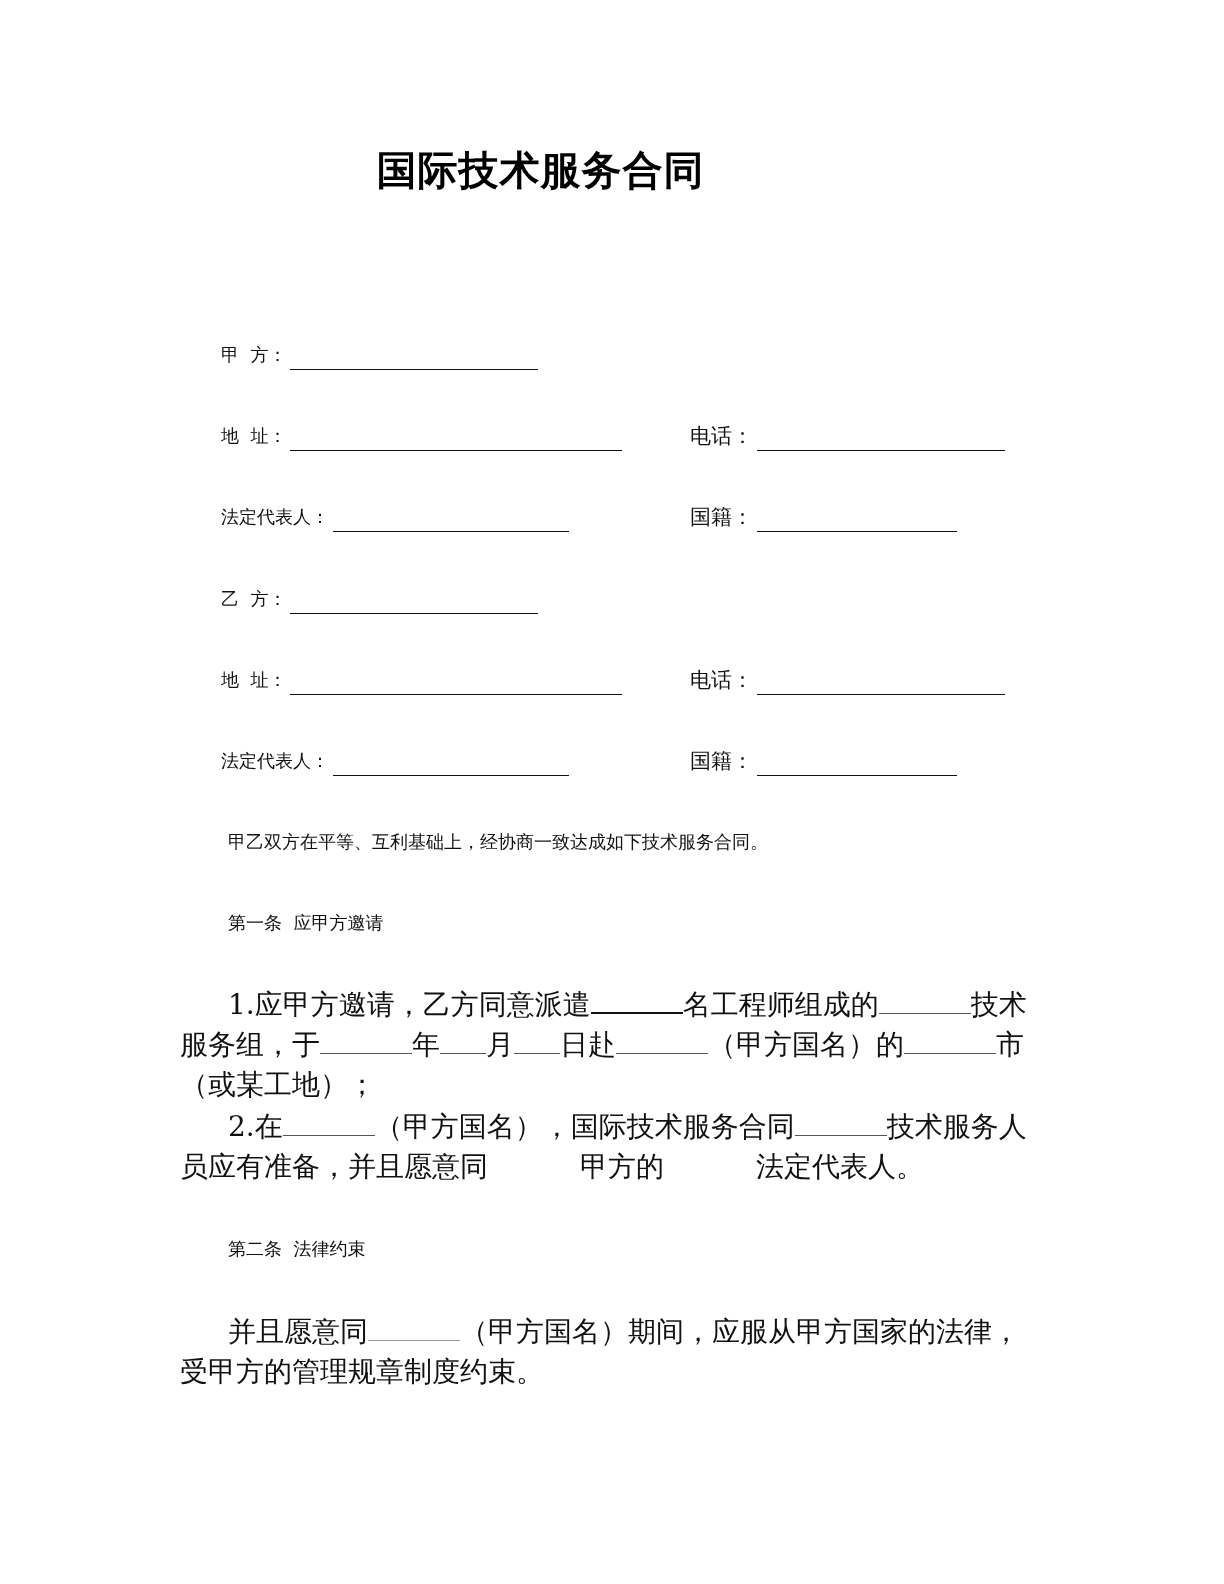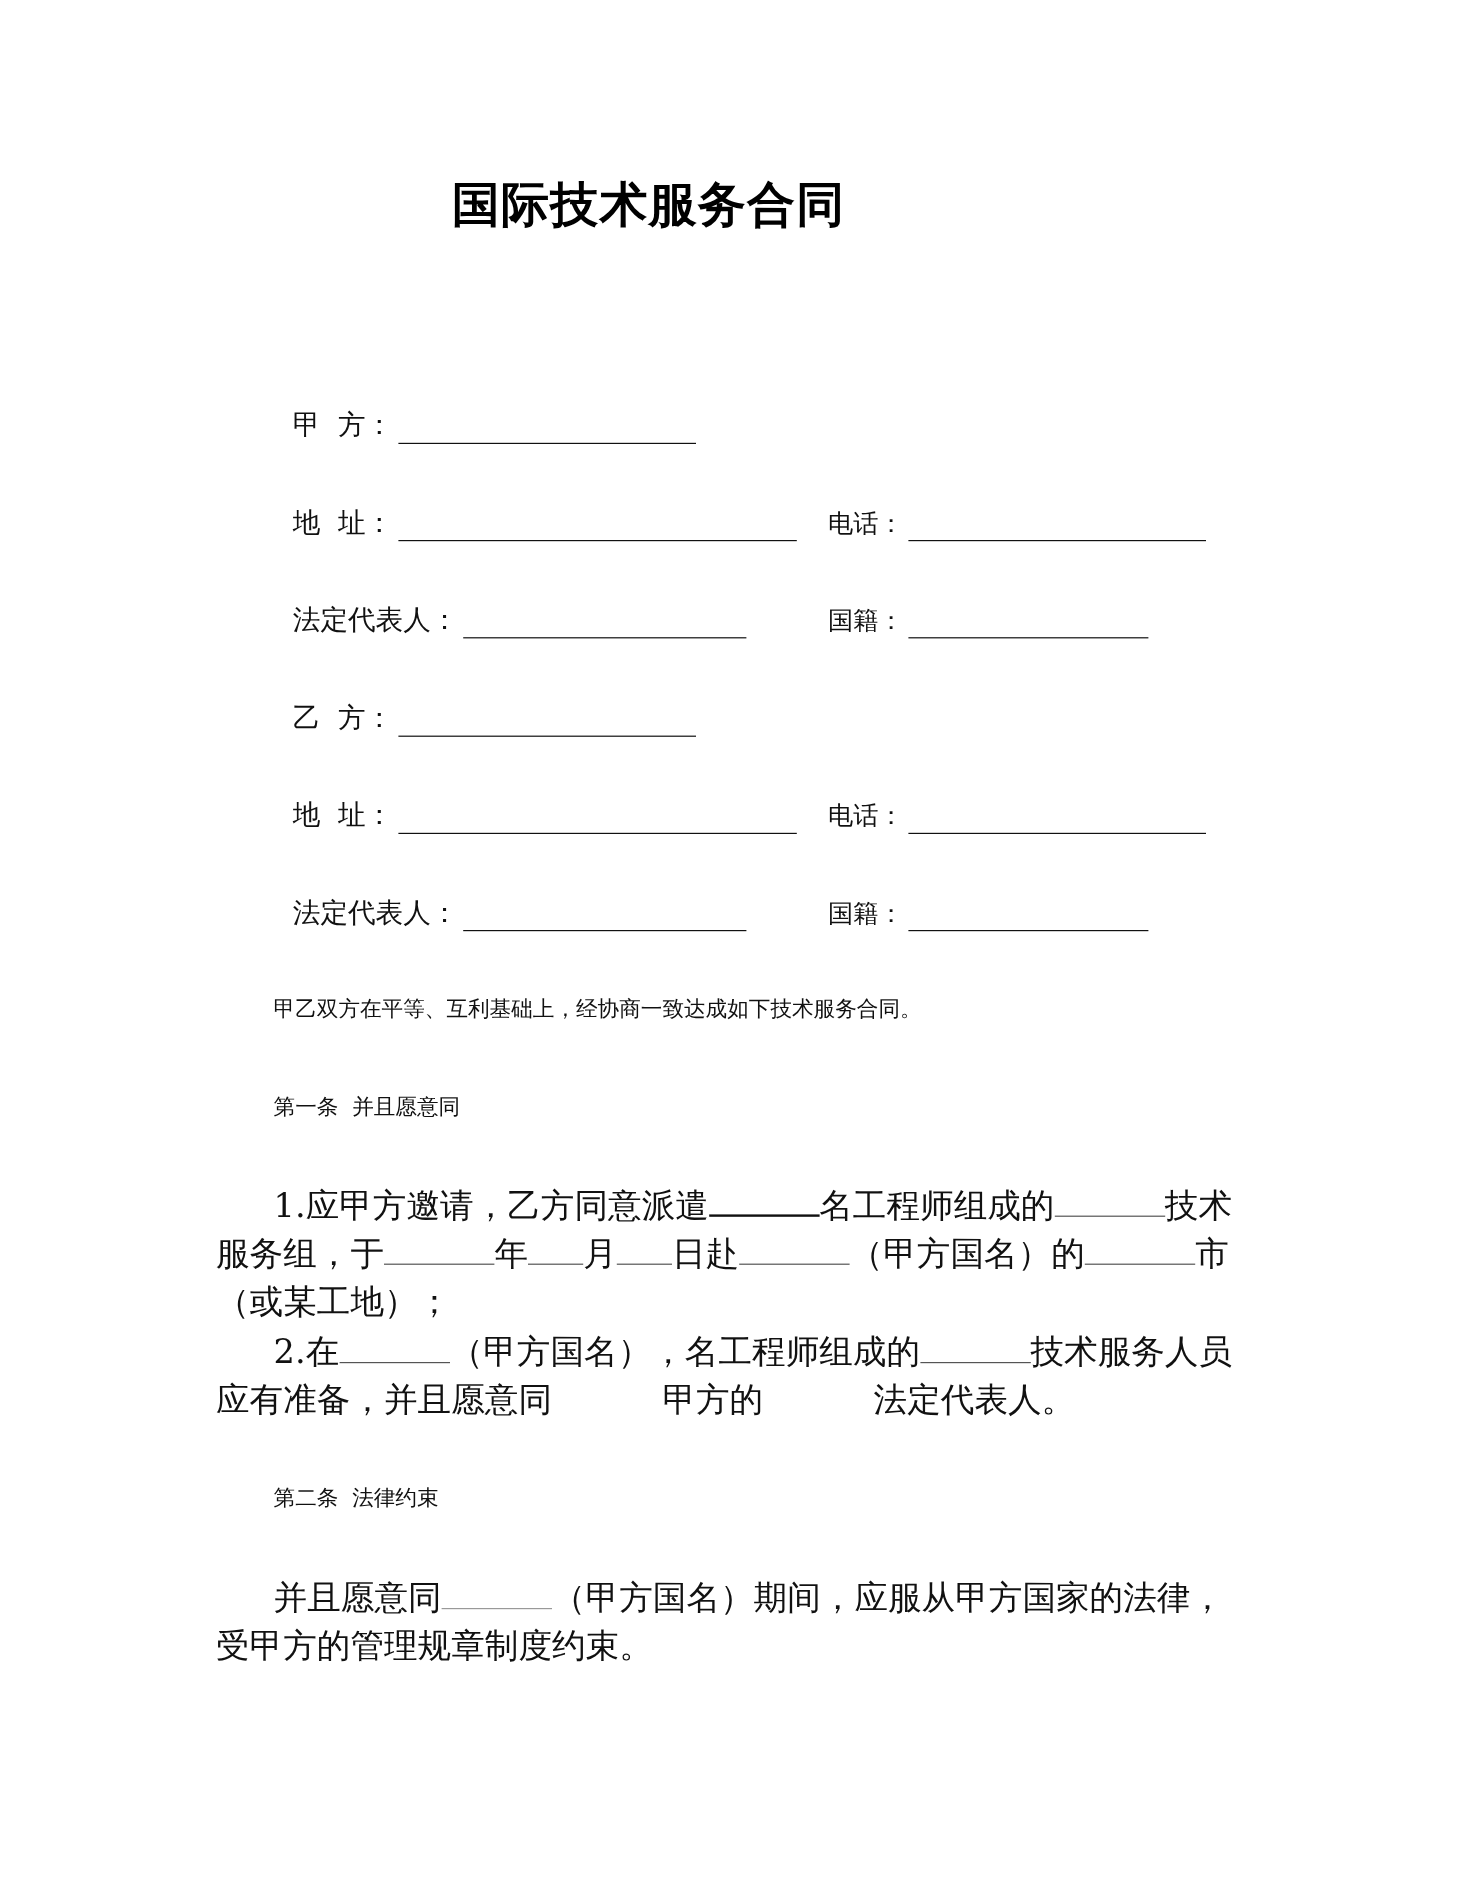--- a/index.html
+++ b/index.html
@@ -1,21 +1,21 @@
 <!DOCTYPE html>
 <html><head>
   <meta charset="utf-8">
   <style>
     html, body { margin: 0; padding: 0; background: #ffffff; }
     body { width: 1224px; height: 1584px; position: relative; overflow: hidden;
            font-family: "DejaVu Serif", "Liberation Serif", serif; color: #111111; }
     .title { position: absolute; top: 143px; left: 0; width: 1081px; text-align: center;
              font-family: "DejaVu Sans", "Liberation Sans", sans-serif; font-weight: bold;
              font-size: 40px; letter-spacing: 1px; color: #000; }
-    .row { position: absolute; left: 244px; font-size: 23px; line-height: 30px; white-space: nowrap; }
+    .row { position: absolute; left: 221px; font-size: 18px; line-height: 30px; white-space: nowrap; }
     .field { position: absolute; font-size: 21px; line-height: 30px; white-space: nowrap; }
     .blank { display: inline-block; border-bottom: 1.5px solid #111; vertical-align: bottom; height: 24px; margin-left: 4px; }
     .para { position: absolute; left: 180px; width: 860px; font-size: 28px; line-height: 40px; text-indent: 48px; }
     .heading { position: absolute; left: 228px; font-size: 18px; line-height: 30px; }
     .u { display: inline-block; border-bottom: 1px solid #555; height: 22px; vertical-align: baseline; }
     .u.thick { border-bottom: 2px solid #111; }
   </style>
 </head>
 <body>
 
@@ -48,27 +48,27 @@
 </div>
 <div class="row" style="top:746px;">
   <span>法定代表人：</span><span class="blank" style="width:236px;"></span>
 </div>
 <div class="field" style="top:746px; left:690px;">
   <span>国籍：</span><span class="blank" style="width:200px;"></span>
 </div>
 
 <div class="heading" style="top:827px;">甲乙双方在平等、互利基础上，经协商一致达成如下技术服务合同。</div>
 
-<div class="heading" style="top:908px; white-space:pre;">第一条  并且愿意同</div>
+<div class="heading" style="top:908px; white-space:pre;">第一条  应甲方邀请</div>
 
 <div class="para" style="top:985px;">
   <span>1.应甲方邀请，乙方同意派遣</span><span class="u thick" style="width:92px;"></span><span>名工程师组成的</span><span class="u" style="width:92px;"></span><span>技术服务组，于</span><span class="u" style="width:92px;"></span><span>年</span><span class="u" style="width:46px;"></span><span>月</span><span class="u" style="width:46px;"></span><span>日赴</span><span class="u" style="width:92px;"></span><span>（甲方国名）的</span><span class="u" style="width:92px;"></span><span>市（或某工地）；</span>
 </div>
 
 <div class="para" style="top:1107px;">
-  <span>2.在</span><span class="u" style="width:92px;"></span><span>（甲方国名），名工程师组成的</span><span class="u" style="width:92px;"></span><span>技术服务人员应有准备，并且愿意同</span><span style="display:inline-block; width:92px;"></span><span>甲方的</span><span style="display:inline-block; width:92px;"></span><span>法定代表人。</span>
+  <span>2.在</span><span class="u" style="width:92px;"></span><span>（甲方国名），国际技术服务合同</span><span class="u" style="width:92px;"></span><span>技术服务人员应有准备，并且愿意同</span><span style="display:inline-block; width:92px;"></span><span>甲方的</span><span style="display:inline-block; width:92px;"></span><span>法定代表人。</span>
 </div>
 
 <div class="heading" style="top:1234px; white-space:pre;">第二条  法律约束</div>
 
 <div class="para" style="top:1312px;">
   <span>并且愿意同</span><span class="u" style="width:92px; border-bottom-color:#999;"></span><span>（甲方国名）期间，应服从甲方国家的法律，受甲方的管理规章制度约束。</span>
 </div>
 
 </body></html>

